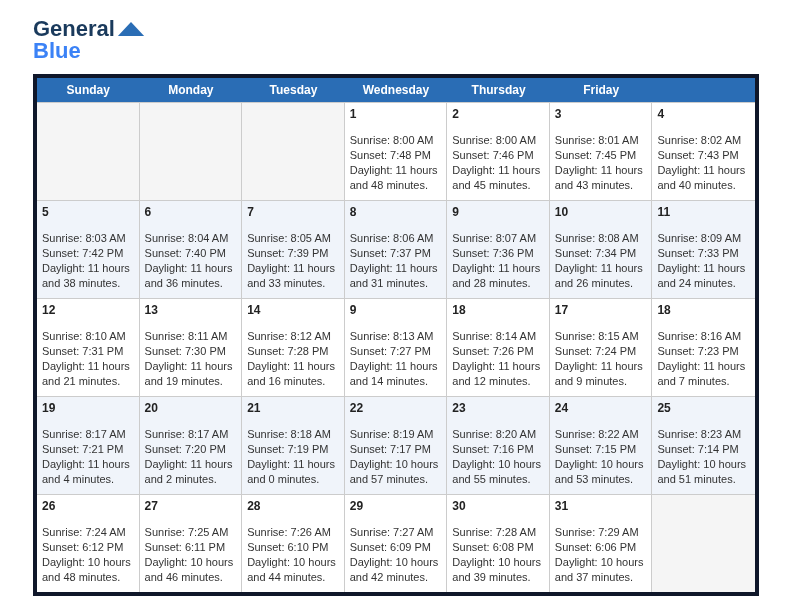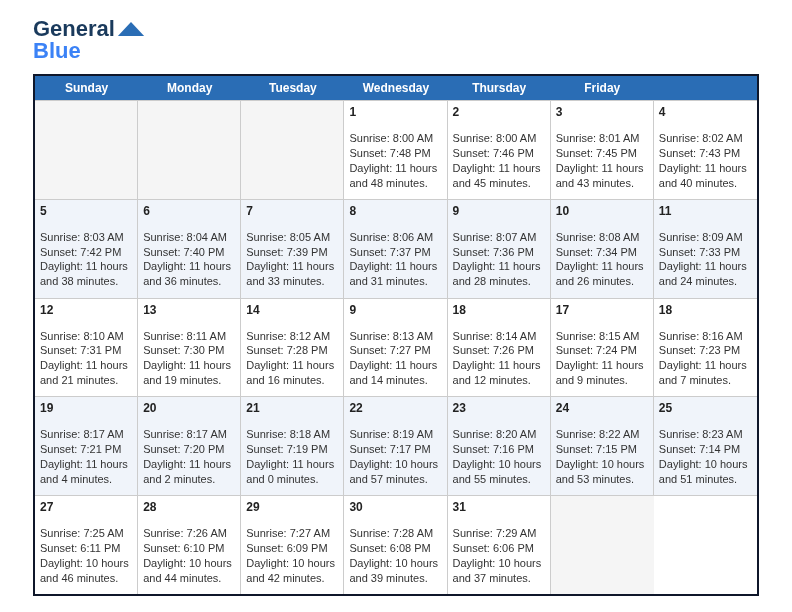--- a/index.html
+++ b/index.html
@@ -43,21 +43,21 @@
       color: #222;
     }
     .location {
       font-size: 15px;
       color: #444;
     }
     .calendar {
       flex: 1;
       display: flex;
       flex-direction: column;
-      border: 2px solid #0f172a;
+      border: 4px solid #0f172a;
     }
     .cal-header-row {
       display: grid;
       grid-template-columns: repeat(7, 1fr);
       background: #2a6db5;
     }
     .cal-header-cell {
       color: #fff;
       font-size: 12px;
       font-weight: bold;
@@ -236,20 +236,24 @@
             <div class="day-num">24</div>
             <div class="cell-text">Sunrise: 8:22 AM<br>Sunset: 7:15 PM<br>Daylight: 10 hours and 53 minutes.</div>
           </div>
           <div class="cal-cell alt-row">
             <div class="day-num">25</div>
             <div class="cell-text">Sunrise: 8:23 AM<br>Sunset: 7:14 PM<br>Daylight: 10 hours and 51 minutes.</div>
           </div>
         </div>
         <div class="cal-row">
           <div class="cal-cell">
+            <div class="day-num">26</div>
+            <div class="cell-text">Sunrise: 7:24 AM<br>Sunset: 6:12 PM<br>Daylight: 10 hours and 48 minutes.</div>
+          </div>
+          <div class="cal-cell">
             <div class="day-num">27</div>
             <div class="cell-text">Sunrise: 7:25 AM<br>Sunset: 6:11 PM<br>Daylight: 10 hours and 46 minutes.</div>
           </div>
           <div class="cal-cell">
             <div class="day-num">28</div>
             <div class="cell-text">Sunrise: 7:26 AM<br>Sunset: 6:10 PM<br>Daylight: 10 hours and 44 minutes.</div>
           </div>
           <div class="cal-cell">
             <div class="day-num">29</div>
             <div class="cell-text">Sunrise: 7:27 AM<br>Sunset: 6:09 PM<br>Daylight: 10 hours and 42 minutes.</div>

